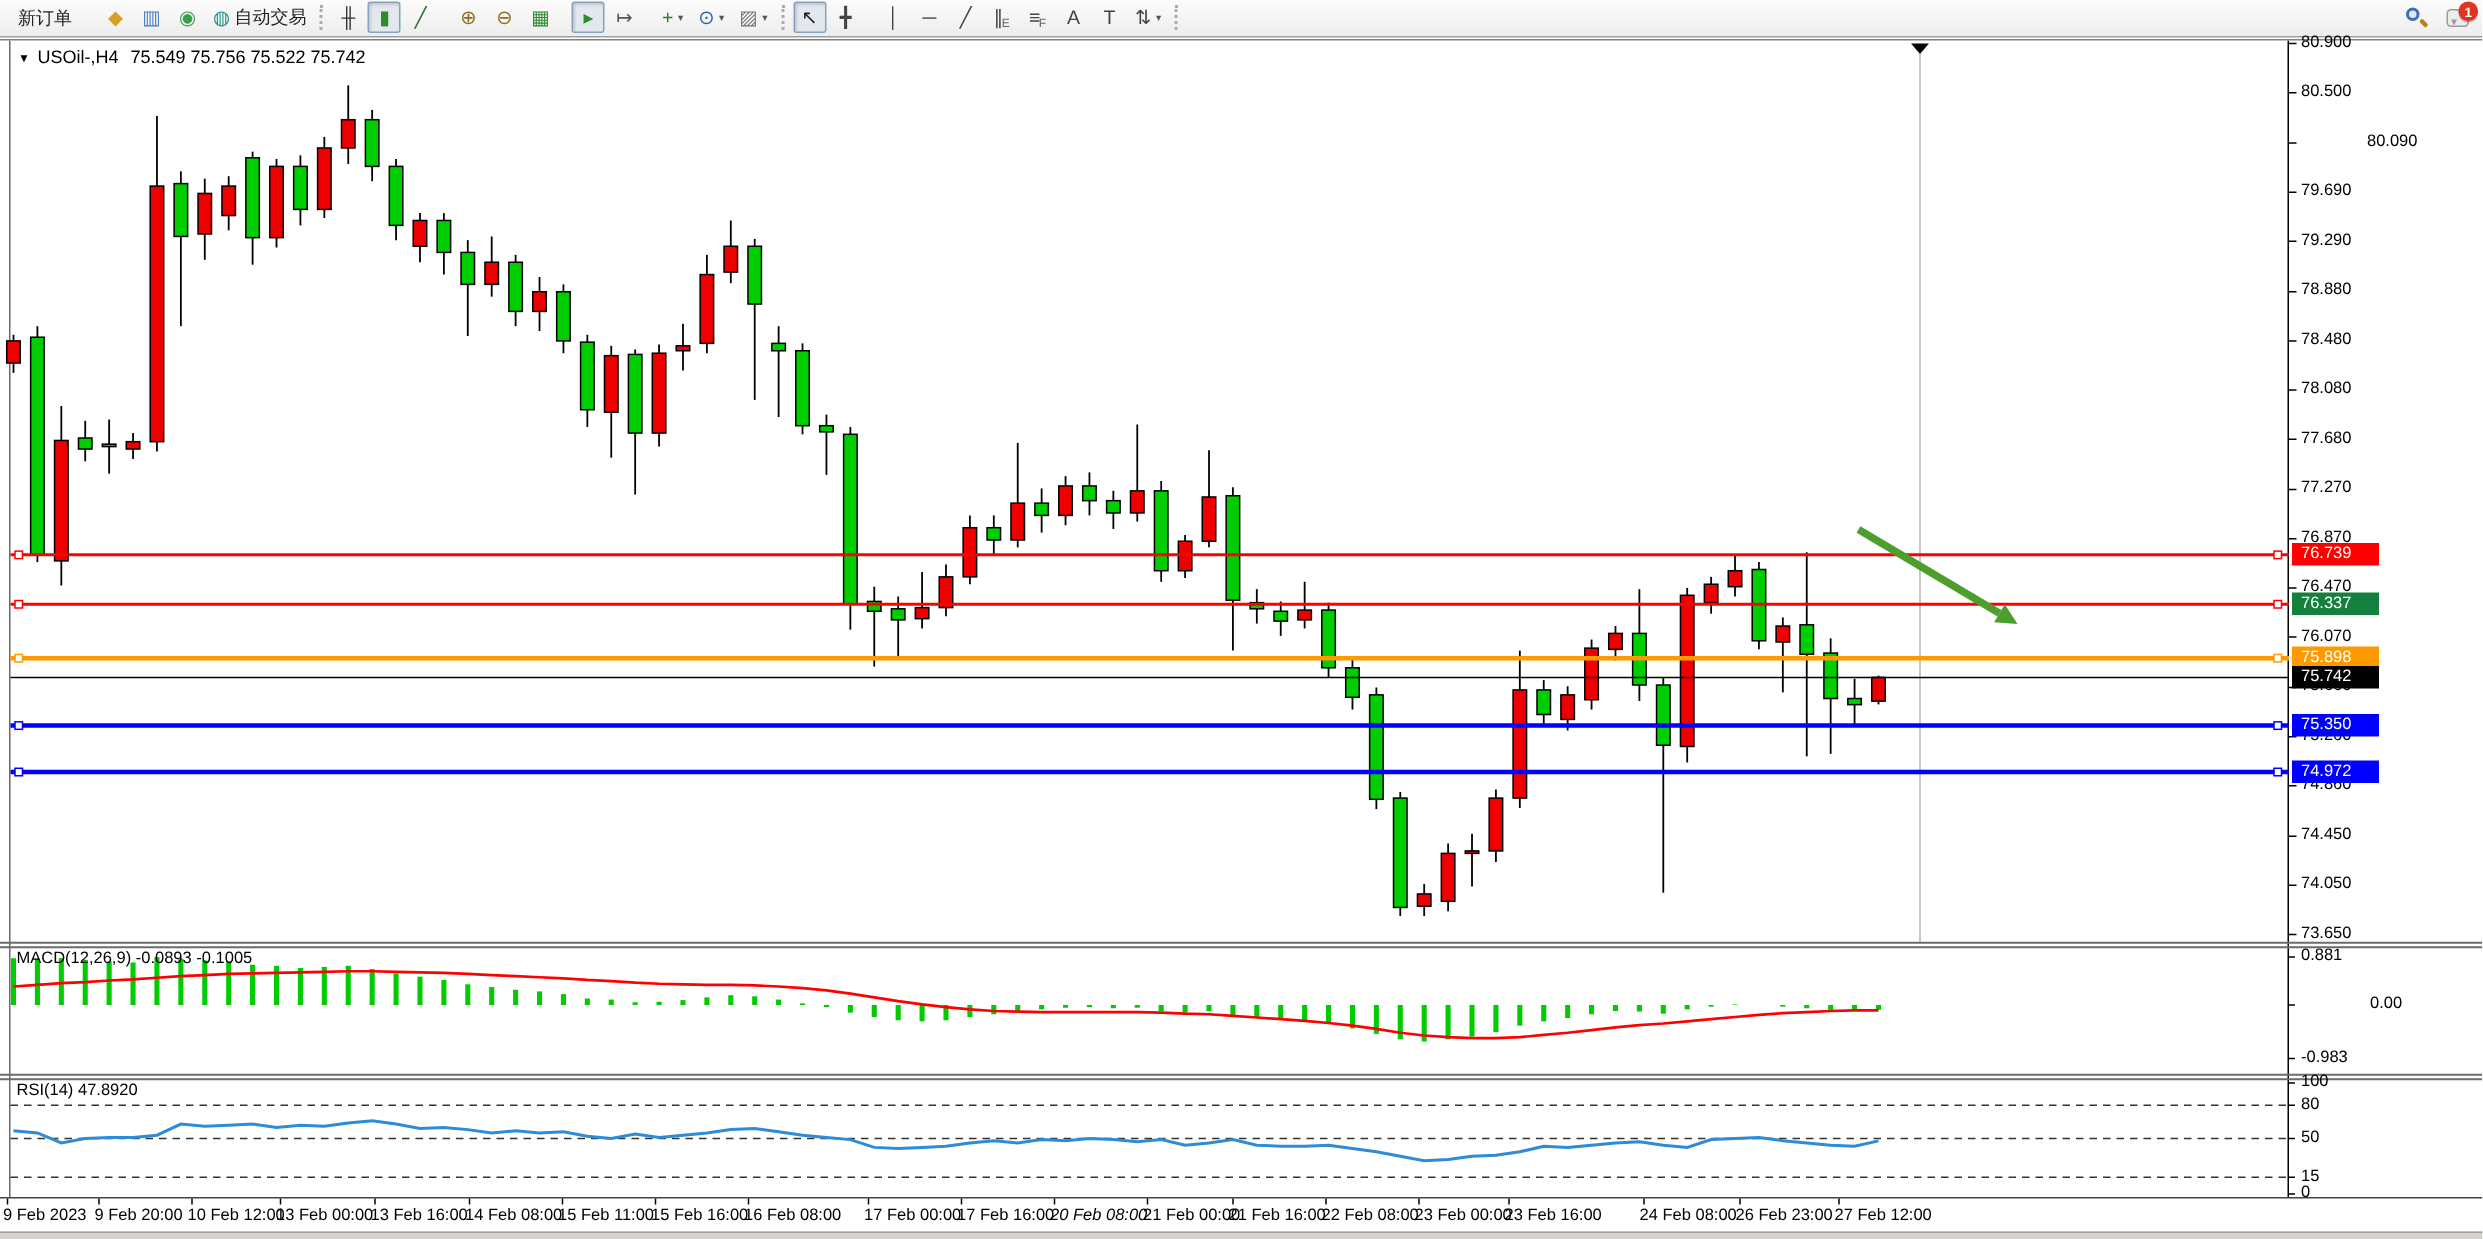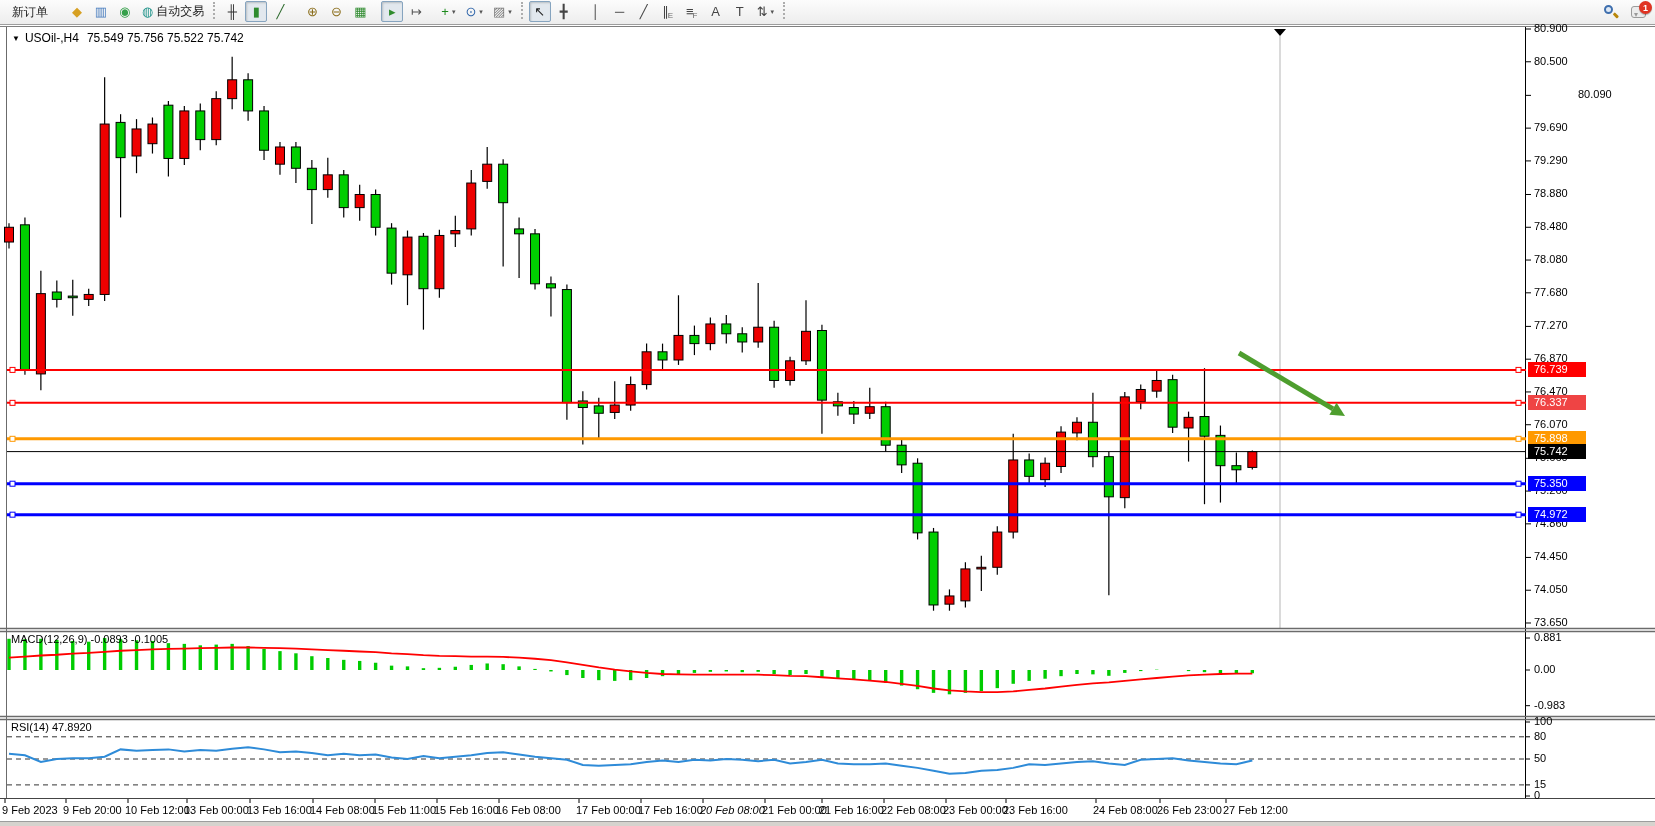--- a/index.html
+++ b/index.html
@@ -473,29 +473,29 @@
       <div class="ax-label" style="top: 352.178px;">76.870</div>
       <div class="ax-label" style="top: 384.95px;">76.470</div>
       <div class="ax-label" style="top: 417.722px;">76.070</div>
       <div class="ax-label" style="top: 451.313px;">75.660</div>
       <div class="ax-label" style="top: 484.085px;">75.260</div>
       <div class="ax-label" style="top: 516.857px;">74.860</div>
       <div class="ax-label" style="top: 550.448px;">74.450</div>
       <div class="ax-label" style="top: 583.221px;">74.050</div>
       <div class="ax-label" style="top: 615.992px;">73.650</div>
       <div class="ax-label" style="top: 631.02px;">0.881</div>
-      <div class="ax-label" style="top: 663px;">0.00</div>
+      <div class="ax-label" style="top: 663px; margin-left: 46px;">0.00</div>
       <div class="ax-label" style="top: 698.683px;">-0.983</div>
       <div class="ax-label" style="top: 715px;">100</div>
       <div class="ax-label" style="top: 729.8px;">80</div>
       <div class="ax-label" style="top: 752px;">50</div>
       <div class="ax-label" style="top: 777.9px;">15</div>
       <div class="ax-label" style="top: 789px;">0</div>
       <div class="px-box" style="top: 362.411px; background: rgb(255, 0, 0);">76.739</div>
-      <div class="px-box" style="top: 395.347px; background: #ef4444;">76.337</div>
+      <div class="px-box" style="top: 395.347px; background: #15803d;">76.337</div>
       <div class="px-box" style="top: 431.314px; background: rgb(255, 153, 0);">75.898</div>
       <div class="px-box" style="top: 444.095px; background: rgb(0, 0, 0);">75.742</div>
       <div class="px-box" style="top: 476.212px; background: rgb(0, 0, 255);">75.350</div>
       <div class="px-box" style="top: 507.181px; background: rgb(0, 0, 255);">74.972</div>
     </div>
   <div id="time-labels">
       <div class="t-label" style="left: 2px;">9 Feb 2023</div>
       <div class="t-label" style="left: 63px;">9 Feb 20:00</div>
       <div class="t-label" style="left: 125px;">10 Feb 12:00</div>
       <div class="t-label" style="left: 184px;">13 Feb 00:00</div>

